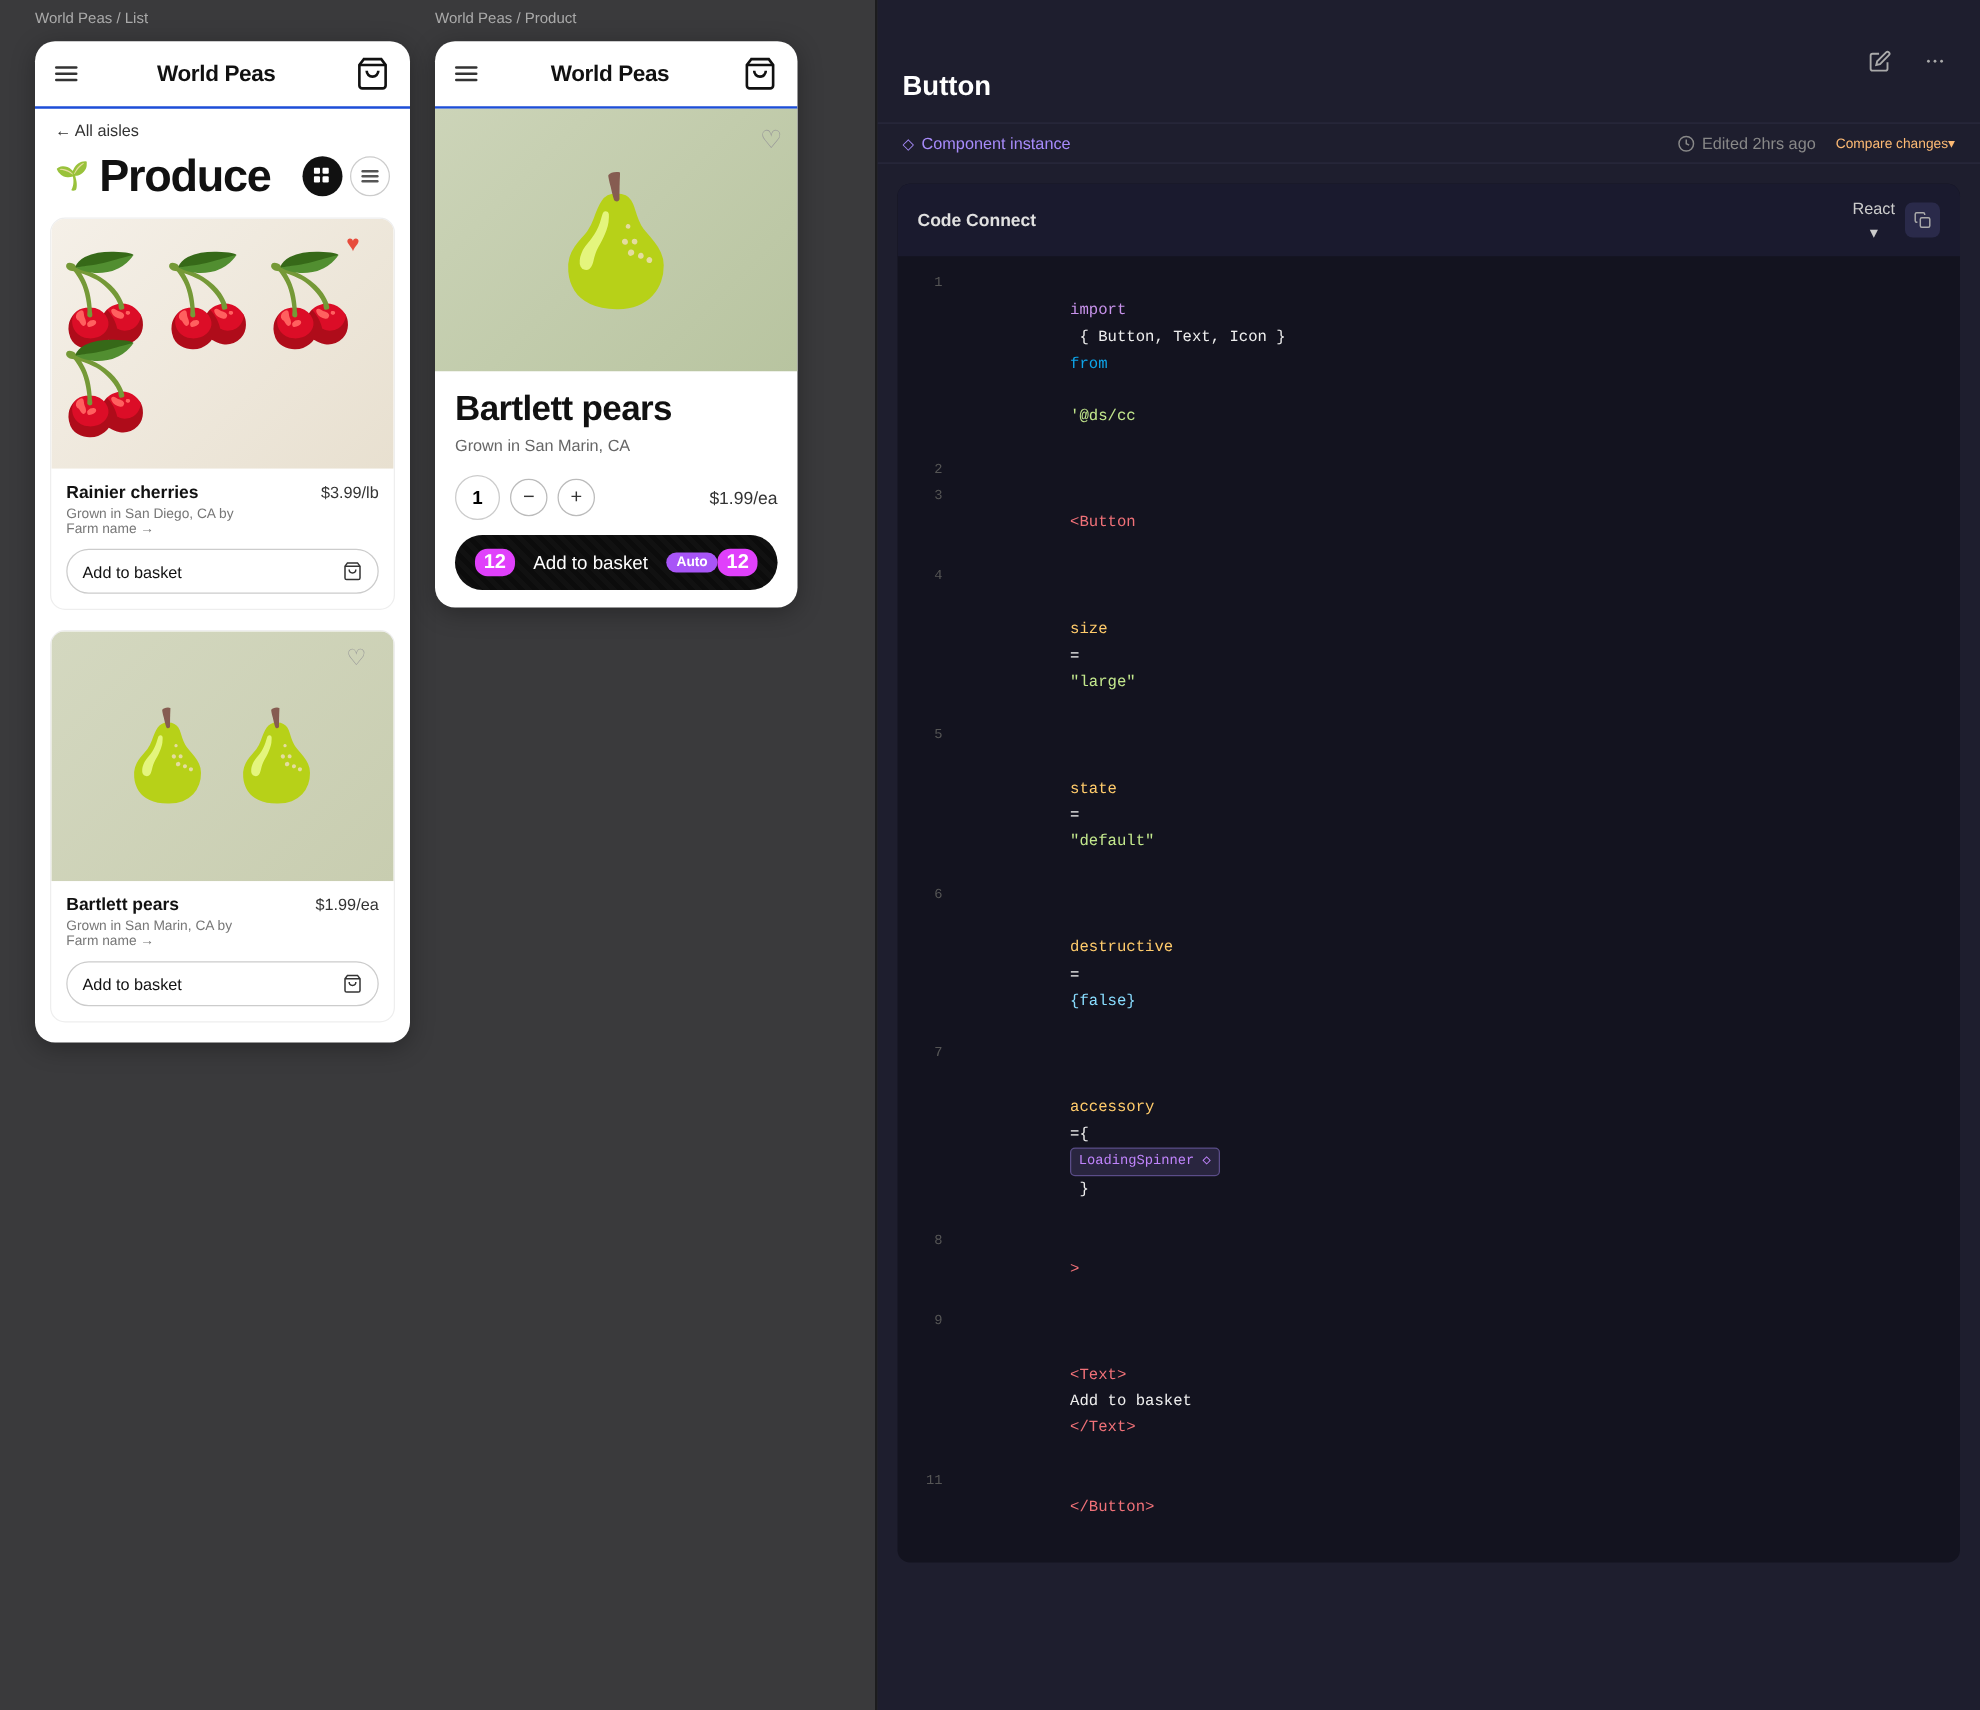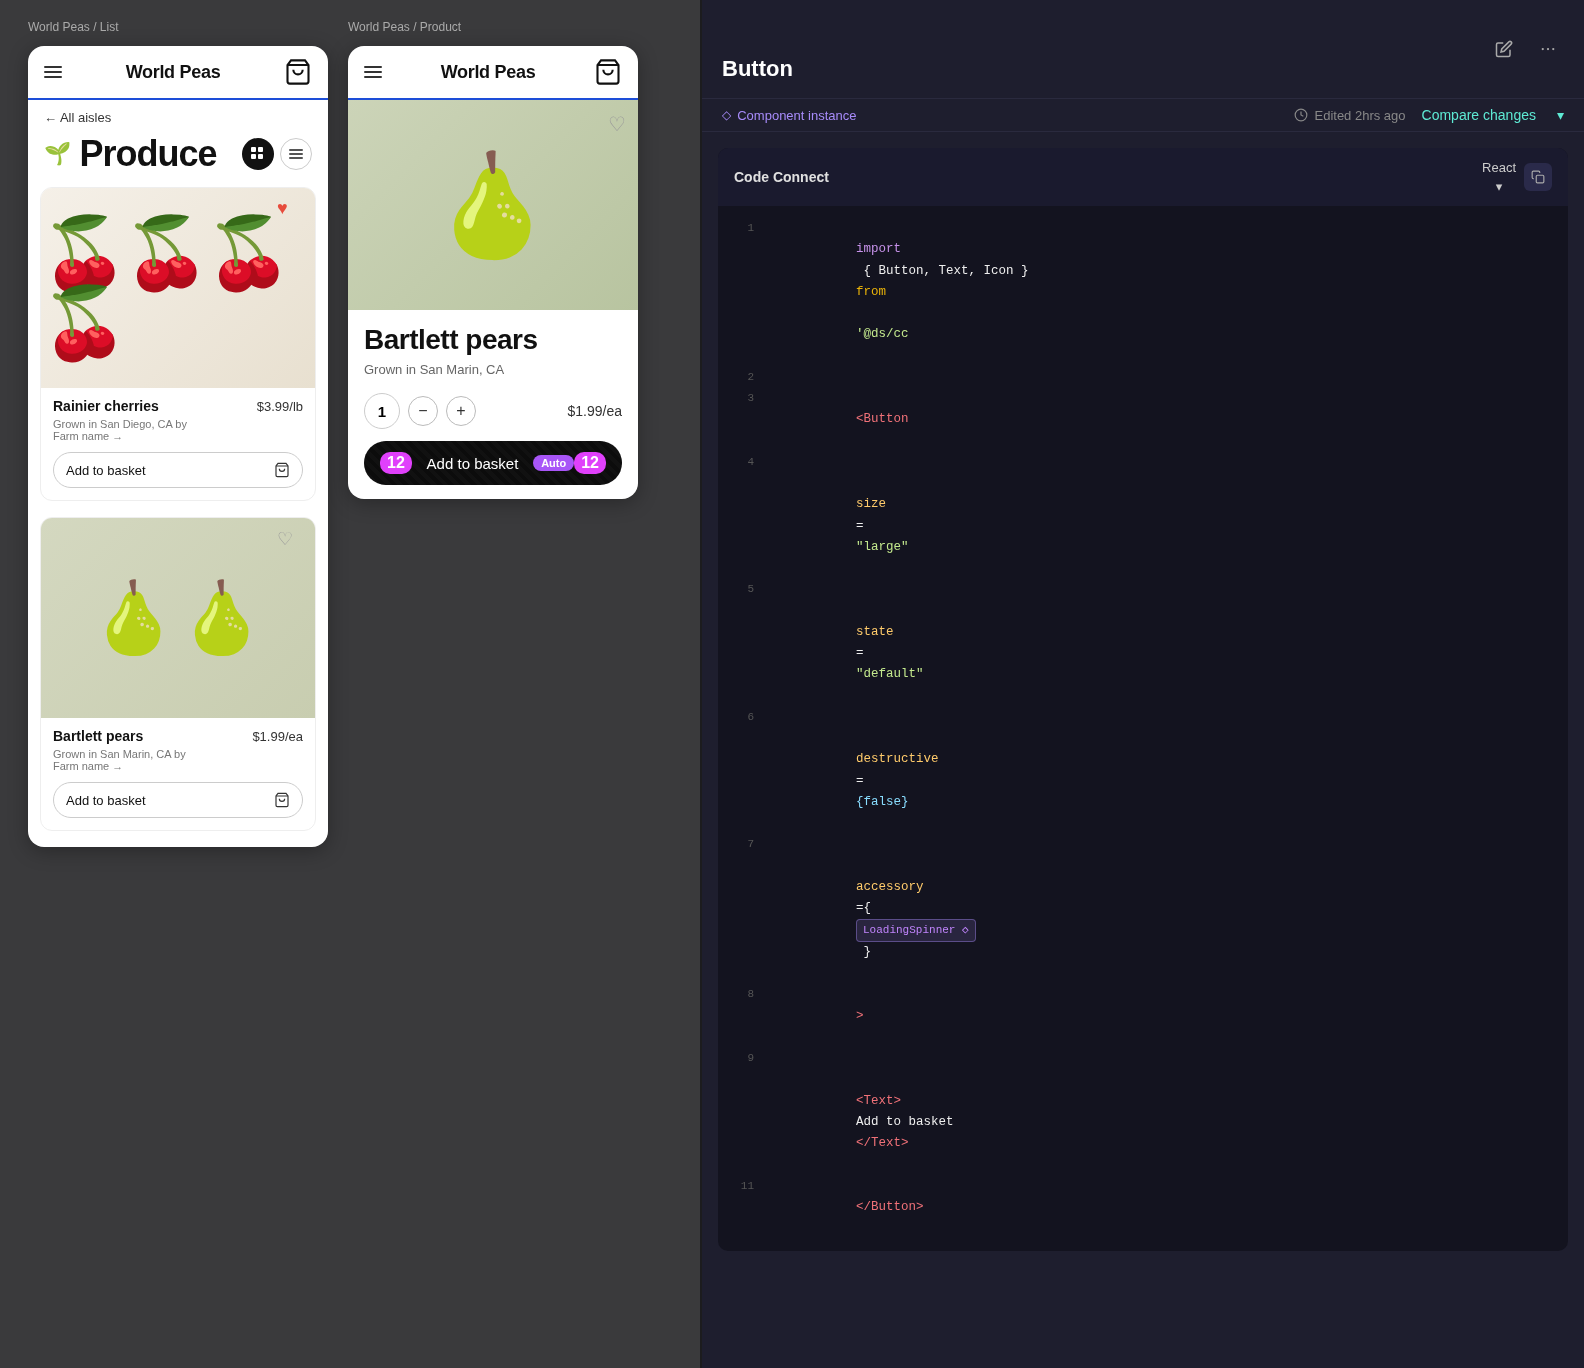--- a/index.html
+++ b/index.html
@@ -404,23 +404,23 @@
       display: flex;
       align-items: center;
       gap: 6px;
       color: #888;
       font-size: 13px;
     }
 
     .compare-changes-btn {
       display: flex;
       align-items: center;
-      gap: 21px;
-      color: #5eead4;
-      font-size: 14px;
+      gap: 0;
+      color: #fdba74;
+      font-size: 11px;
       cursor: pointer;
       background: none;
       border: none;
     }
 
     
     .code-connect-section {
       margin: 16px;
       background: #13131f;
       border-radius: 10px;
@@ -491,21 +491,21 @@
       padding-top: 1px;
     }
 
     .code-content {
       flex: 1;
       white-space: pre;
       overflow: hidden;
     }
 
     .kw-import { color: #c792ea; }
-    .kw-from { color: #eab308; }
+    .kw-from { color: #0ea5e9; }
     .str { color: #c3e88d; }
     .tag { color: #f07178; }
     .attr { color: #ffcb6b; }
     .val { color: #c3e88d; }
     .brace { color: #89ddff; }
     .component-chip {
       display: inline-flex;
       align-items: center;
       gap: 4px;
       background: rgba(167, 139, 250, 0.15);
@@ -556,21 +556,21 @@
       top: 12px;
       right: 12px;
       font-size: 20px;
       color: #999;
       cursor: pointer;
     }
 
     .left-phones-container {
       display: flex;
       gap: 20px;
-      padding: 20px 28px;
+      padding: 7px 28px;
       height: 100%;
       align-items: flex-start;
     }
 
     .phone-column {
       display: flex;
       flex-direction: column;
       gap: 6px;
     }
 

